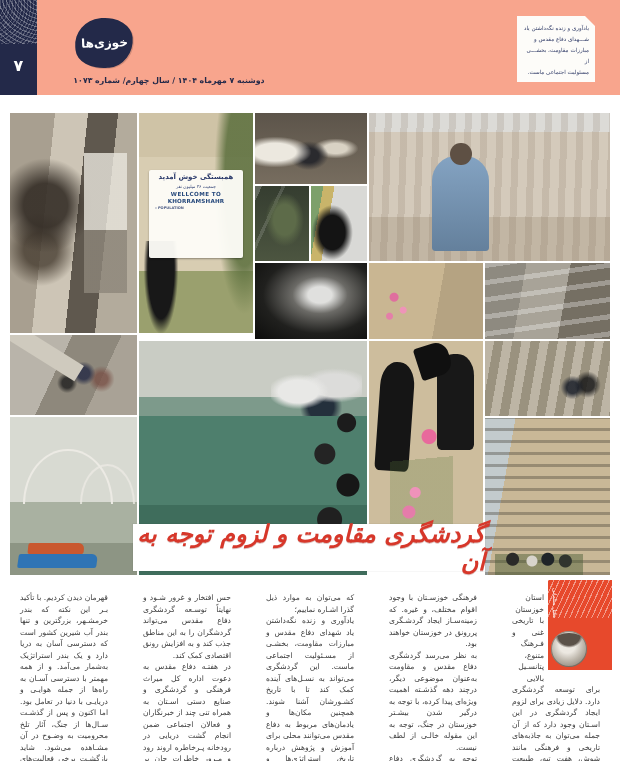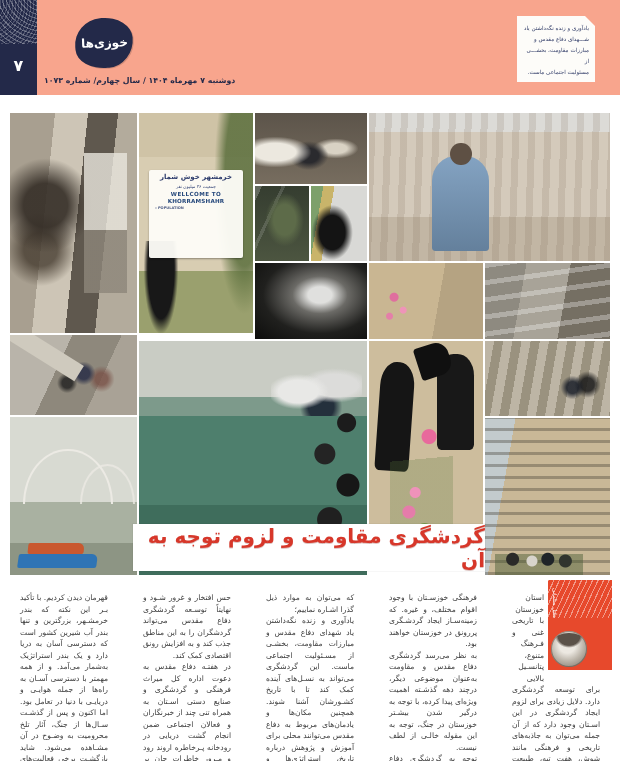--- a/index.html
+++ b/index.html
@@ -11,21 +11,21 @@
   .spine{position:absolute;left:0;top:0;width:37px;height:95px;background:#232949;}
   .spine::before{content:"";position:absolute;left:0;top:0;width:37px;height:44px;
     background:
       repeating-radial-gradient(circle at 120% -30%, rgba(255,255,255,.28) 0 1px, transparent 1px 4px),
       repeating-radial-gradient(circle at -40% 10%, rgba(255,255,255,.18) 0 1px, transparent 1px 3px);}
   .page-num{position:absolute;left:0;top:56px;width:37px;text-align:center;color:#fff;font-size:16px;font-weight:bold;}
   .logo-blob{position:absolute;left:75px;top:18px;width:58px;height:50px;background:#232949;
     border-radius:48% 52% 46% 54%/55% 45% 58% 42%;transform:rotate(-5deg);
     display:flex;align-items:center;justify-content:center;box-shadow:1px 1px 0 rgba(0,0,0,.15);}
   .logo-blob span{color:#fff;font-size:12px;font-weight:bold;transform:rotate(3deg);letter-spacing:.5px;}
-  .date-line{position:absolute;left:44px;top:76px;width:250px;direction:rtl;text-align:left;
+  .date-line{position:absolute;left:44px;top:76px;width:250px;direction:rtl;text-align:center;
     font-size:7.8px;font-weight:bold;color:#232949;}
   .note-box{position:absolute;left:517px;top:16px;width:78px;height:66px;background:#fdfcf9;
     clip-path:polygon(0 0,calc(100% - 10px) 0,100% 10px,100% 100%,0 100%);
     padding:7px 6px 4px 6px;box-sizing:border-box;direction:rtl;text-align:right;
     font-size:5.6px;line-height:1.95;color:#35406b;white-space:pre-line;}
 
   
   .collage{position:absolute;left:10px;top:113px;width:600px;height:462px;}
   .tile{position:absolute;overflow:hidden;}
 
@@ -149,22 +149,22 @@
     background:
       radial-gradient(circle at 20% 55%, #2a2a28 0 6px, transparent 7px),
       radial-gradient(circle at 42% 60%, #d8d4cc 0 5px, transparent 6px),
       radial-gradient(circle at 60% 55%, #1f2428 0 6px, transparent 7px),
       radial-gradient(circle at 80% 60%, #30342e 0 6px, transparent 7px),
       linear-gradient(transparent 0 40%, rgba(70,90,50,.45) 40%);}
 
   
   .headline-box{position:absolute;left:133px;top:524px;width:352px;height:47px;background:#ffffff;
     z-index:5;display:flex;align-items:center;justify-content:center;box-shadow:0 0 0 1px rgba(0,0,0,.03);}
-  .headline-box h1{margin:0;font-size:20px;font-weight:bold;color:#d7372a;direction:rtl;
-    text-shadow:0 1px 0 rgba(120,20,10,.25);}
+  .headline-box h1{margin:0;font-size:24px;font-weight:bold;color:#d7372a;direction:rtl;
+    text-shadow:0 1px 0 rgba(120,20,10,.25);font-style:italic;}
 
   
   .article{position:absolute;left:8px;top:580px;width:604px;height:181px;display:flex;
     flex-direction:row;gap:11px;direction:rtl;overflow:hidden;}
   .col{width:112px;flex:none;font-size:7.6px;line-height:1.52;color:#3c3c3c;text-align:justify;direction:rtl;}
   .col p{margin:12px;white-space:pre-line;}
   .author-card{float:right;width:64px;height:90px;background:#e7492c;position:relative;
     margin-left:4px;margin-bottom:3px;}
   .author-card::before{content:"";position:absolute;left:0;top:0;right:0;height:42%;
     background:repeating-linear-gradient(115deg, rgba(255,255,255,.45) 0 1px, transparent 1px 5px);}
@@ -193,21 +193,21 @@
 شـــهدای دفاع مقدس و
 مبارزات مقاومت، بخشـــی از
 مسئولیت اجتماعی ماست.</div>
   </div>
 
   <div class="collage">
     <div class="tile t-interior"></div>
 
     <div class="tile t-sign">
       <div class="sign-board">
-        <div class="sign-fa1">خرمشهر خوش شمار</div>
+        <div class="sign-fa1">همبستگی خوش آمدید</div>
         <div class="sign-fa2">جمعیت ۳۶ میلیون نفر</div>
         <div class="sign-en1">WELLCOME TO</div>
         <div class="sign-en2">KHORRAMSHAHR</div>
         <div class="sign-en3">POPULATION :</div>
       </div>
     </div>
 
     <div class="tile t-museum"></div>
     <div class="tile t-uniform"></div>
     <div class="tile t-painting"></div>

